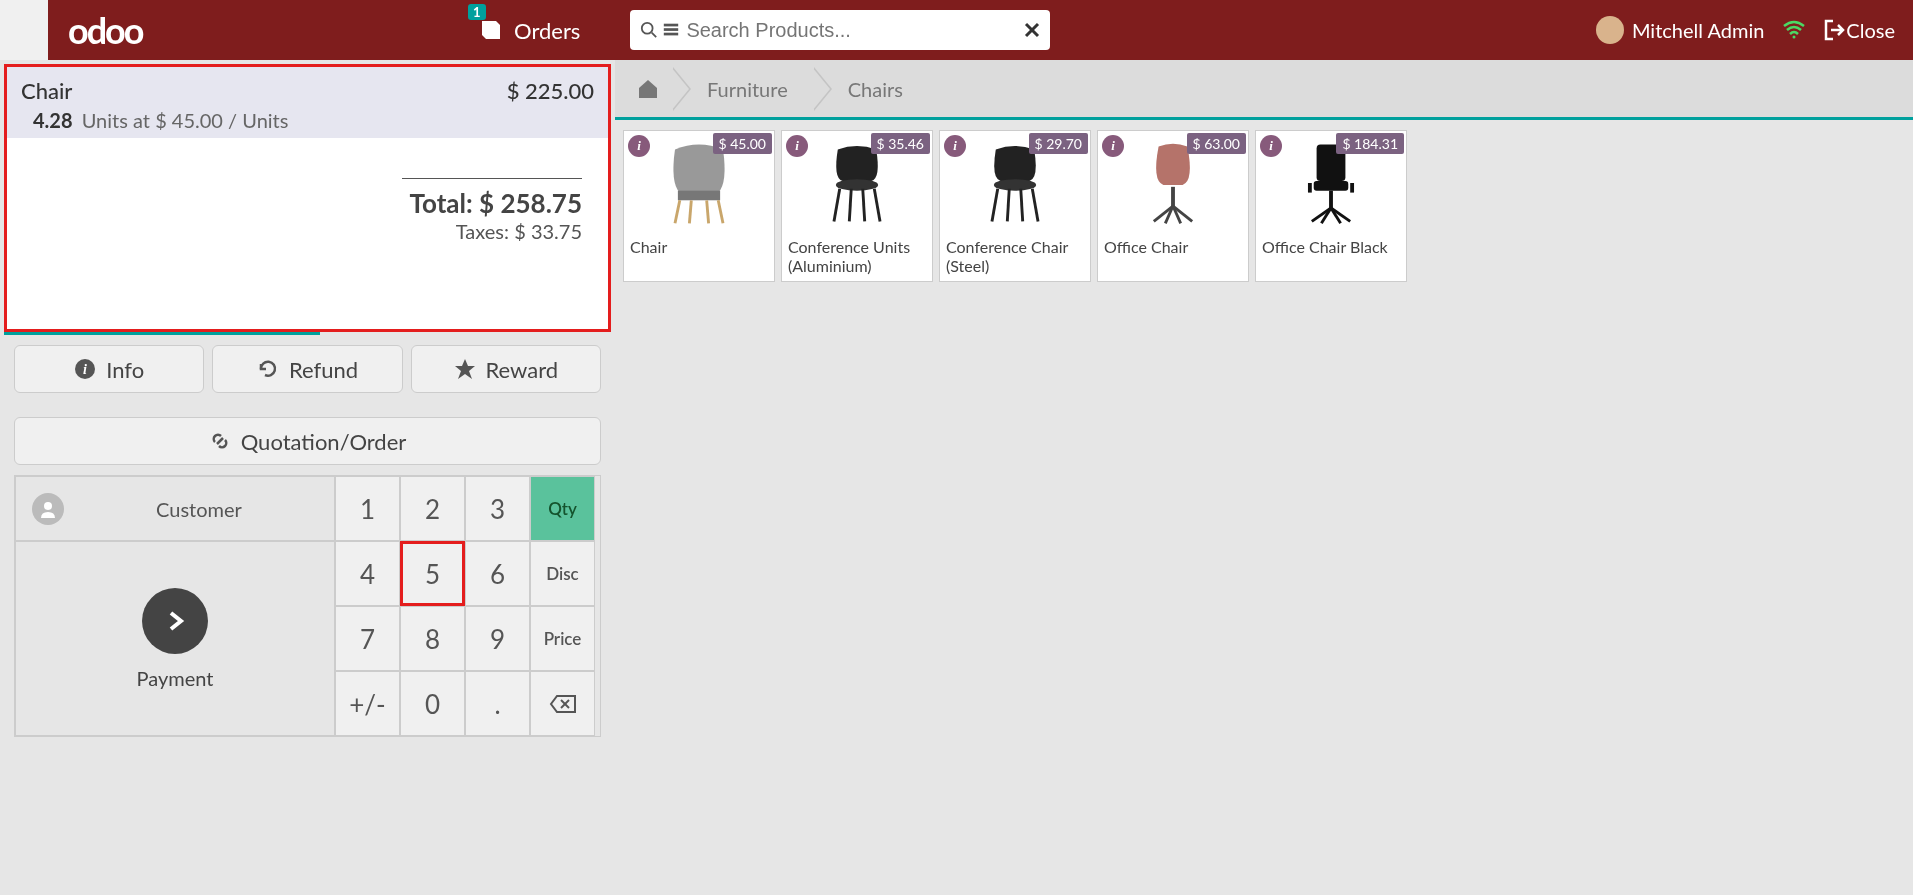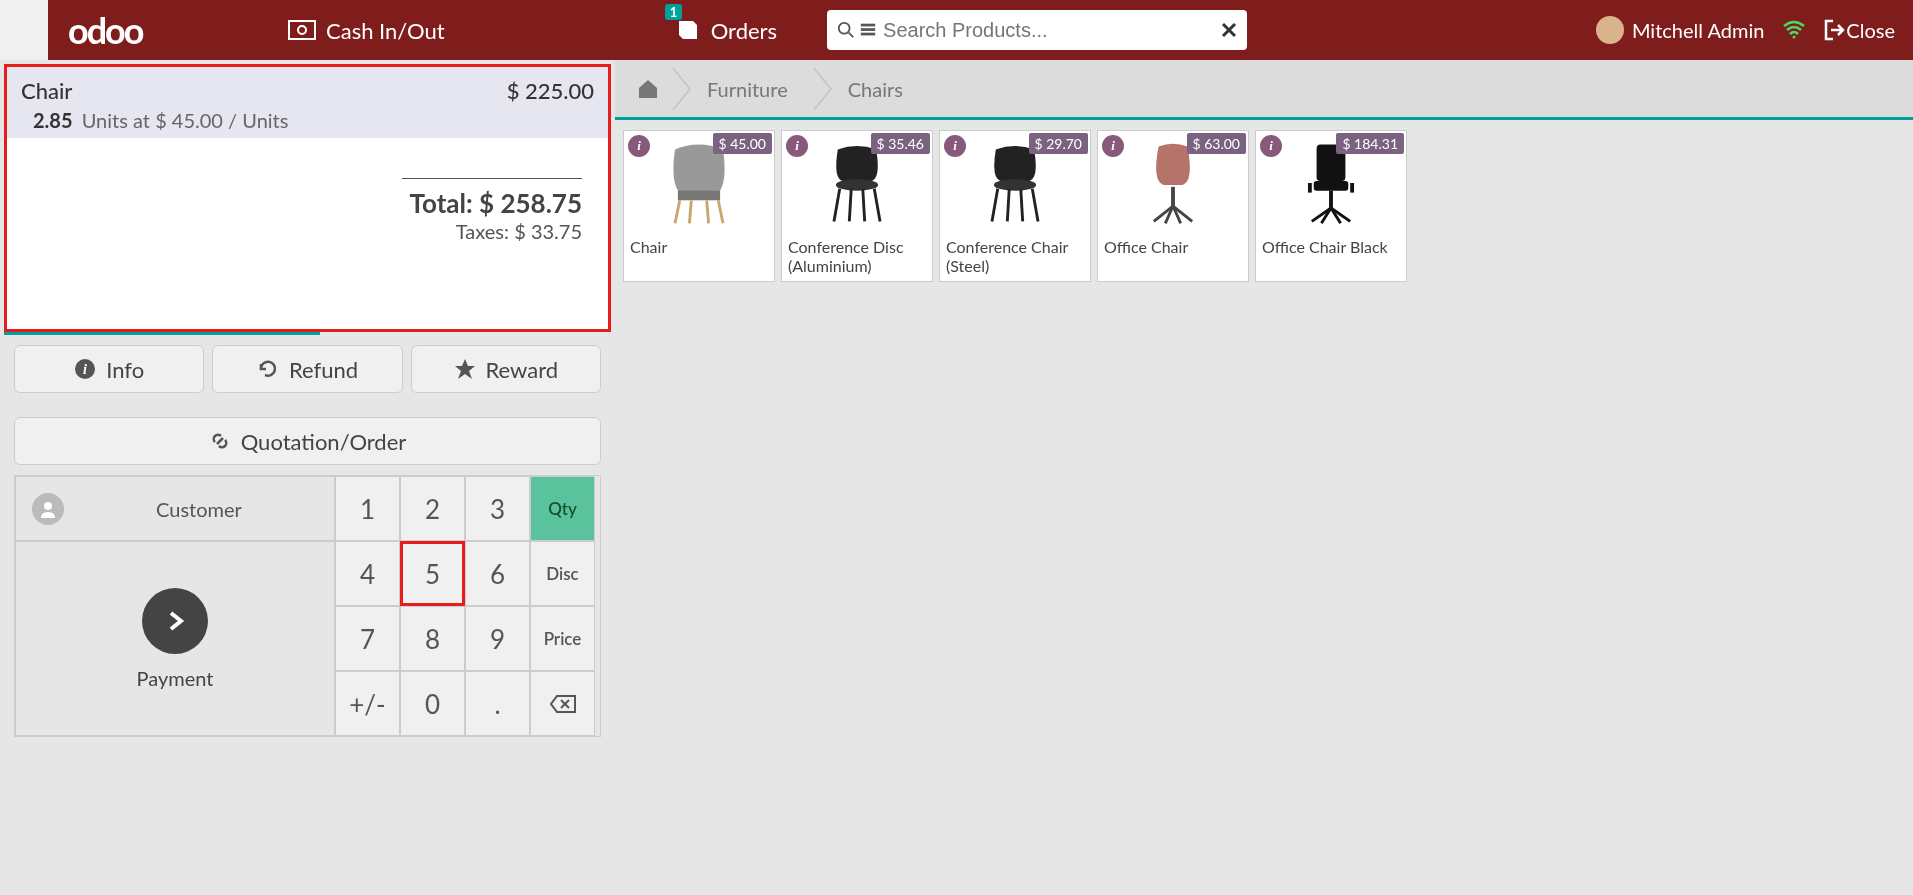--- a/index.html
+++ b/index.html
@@ -69,27 +69,20 @@
   .product-name { padding: 4px 6px 6px; font-size: 16px; color: #444; line-height: 1.2; min-height: 42px; }
   
   
   .chair-svg { width: 100px; height: 96px; }
 </style>
 </head>
 <body>
 
 <div class="topbar">
   <div class="logo">odoo</div>
-  <div class="top-btn">
-    <svg width="28" height="20" viewBox="0 0 28 20">
-        <rect x="1" y="1" width="26" height="18" fill="none" stroke="white" stroke-width="2"></rect>
-        <circle cx="14" cy="10" r="4" fill="none" stroke="white" stroke-width="2"></circle>
-      </svg>
-    <span>Cash In/Out</span>
-  </div>
   <div class="top-btn orders-btn">
     <span class="orders-badge">1</span>
     <svg width="26" height="26" viewBox="0 0 26 26">
         <path d="M4 4 L18 4 L22 8 L22 22 L8 22 L4 18 Z" fill="white"></path>
       </svg>
     <span>Orders</span>
   </div>
   <div class="search-wrap">
     <svg width="18" height="18" viewBox="0 0 20 20">
         <circle cx="8" cy="8" r="6" fill="none" stroke="#555" stroke-width="2"></circle>
@@ -130,21 +123,21 @@
 <div class="main">
 
   <div class="left-panel">
     <div class="order-area">
       <div class="order-line">
         <div class="ol-head">
           <span>Chair</span>
           <span>$ 225.00</span>
         </div>
         <div class="ol-sub">
-          <span class="qty">2.85</span>
+          <span class="qty">4.28</span>
           <span>Units at</span>
           <span>$ 45.00</span>
           <span>/ Units</span>
         </div>
       </div>
       <div class="order-summary">
         <div class="summary-line"></div>
         <div class="total-row">
           <span>Total:</span>
           <span>$ 258.75</span>
@@ -268,21 +261,21 @@
         <div class="product-img">
           <svg class="chair-svg" viewBox="0 0 100 100">
               <path d="M30 15 Q25 45 35 48 L65 48 Q75 45 70 15 Q50 8 30 15" fill="#222"></path>
               <ellipse cx="50" cy="52" rx="22" ry="6" fill="#333"></ellipse>
               <line x1="32" y1="56" x2="26" y2="90" stroke="#222" stroke-width="3"></line>
               <line x1="68" y1="56" x2="74" y2="90" stroke="#222" stroke-width="3"></line>
               <line x1="44" y1="56" x2="42" y2="90" stroke="#222" stroke-width="3"></line>
               <line x1="56" y1="56" x2="58" y2="90" stroke="#222" stroke-width="3"></line>
             </svg>
         </div>
-        <div class="product-name">Conference Disc (Aluminium)</div>
+        <div class="product-name">Conference Units (Aluminium)</div>
       </div>
       <div class="product-card">
         <div class="product-info-badge">i</div>
         <div class="product-price">$ 29.70</div>
         <div class="product-img">
           <svg class="chair-svg" viewBox="0 0 100 100">
               <path d="M30 15 Q25 45 35 48 L65 48 Q75 45 70 15 Q50 8 30 15" fill="#222"></path>
               <ellipse cx="50" cy="52" rx="22" ry="6" fill="#333"></ellipse>
               <line x1="32" y1="56" x2="26" y2="90" stroke="#222" stroke-width="3"></line>
               <line x1="68" y1="56" x2="74" y2="90" stroke="#222" stroke-width="3"></line>

